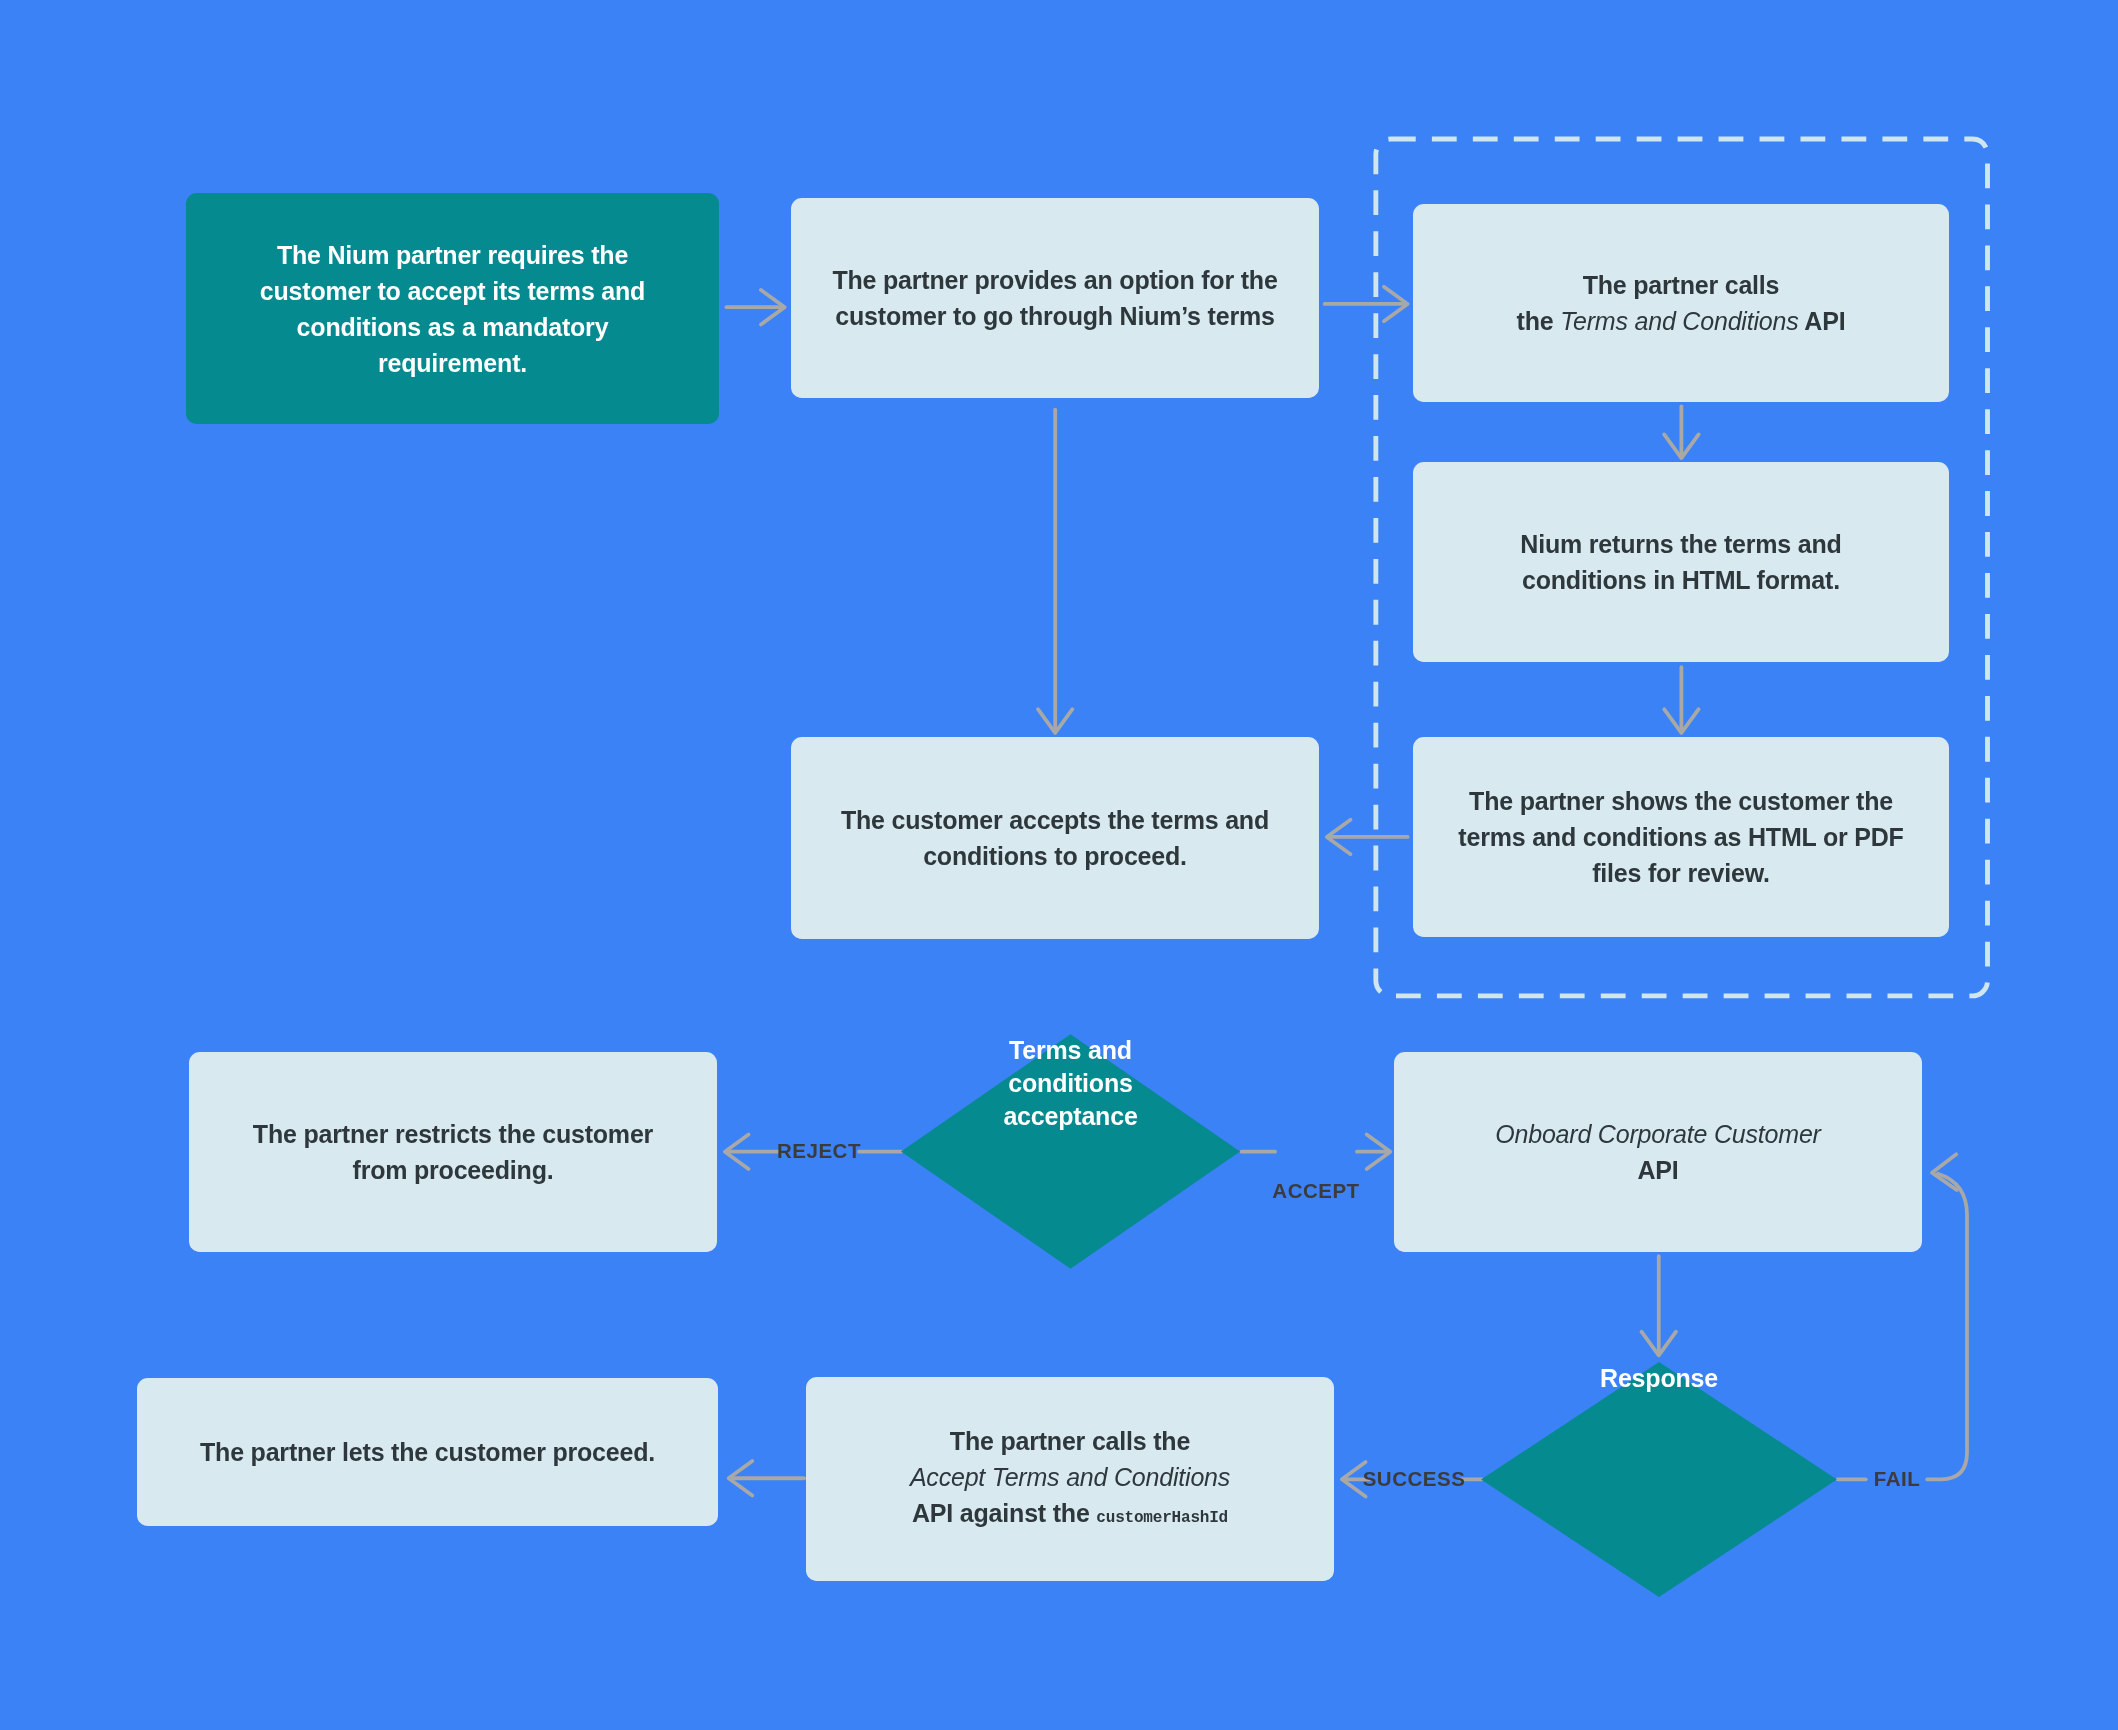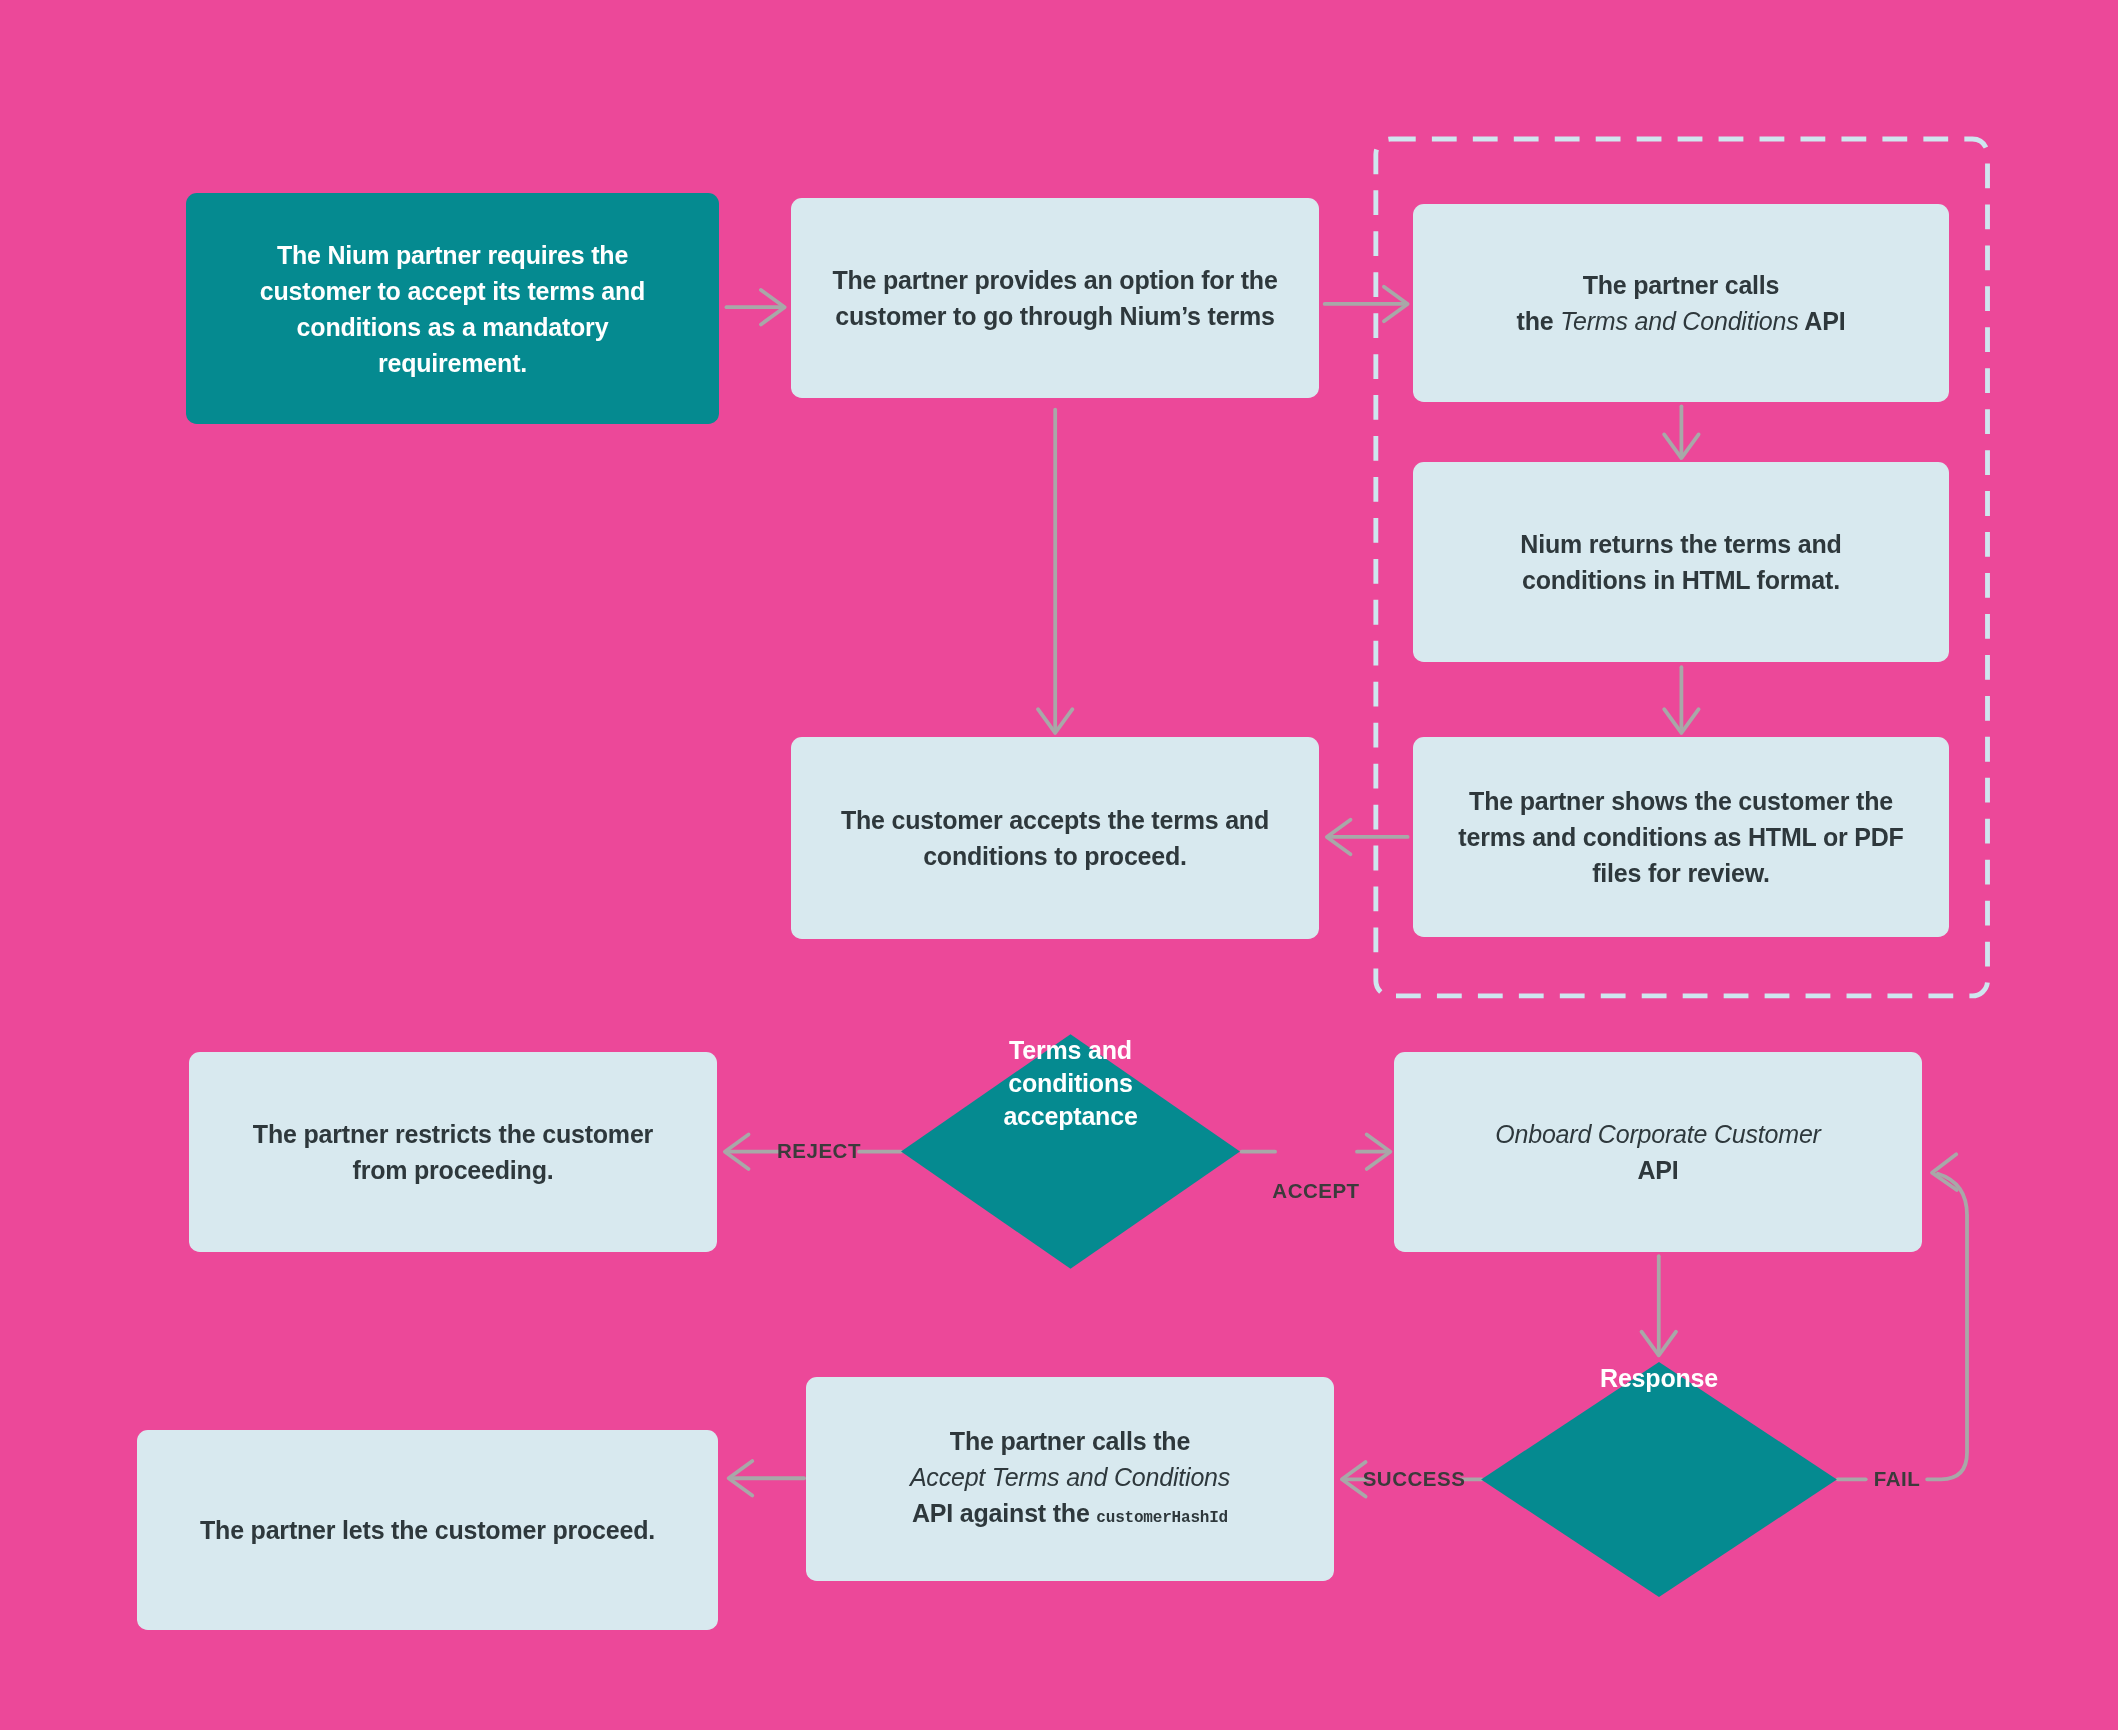--- a/index.html
+++ b/index.html
@@ -1,19 +1,19 @@
 <!DOCTYPE html>
 <html style="font-size:8.6px"><head>
 <meta charset="utf-8">
 <style>
   html,body{margin:0;padding:0;background:#ffffff;}
   #canvas{
     position:relative;
     width:2119px;height:1731px;
-    background:#ec4899;
+    background:#3b82f6;
     font-family:"Liberation Sans", sans-serif;
     overflow:hidden;
     text-decoration:underline;
   }
   #connector-layer{position:absolute;left:0;top:0;width:2119px;height:1731px;}
   .box{
     position:absolute;
     border-radius:10.8px;
     display:flex;align-items:center;justify-content:center;
     text-align:center;
@@ -180,21 +180,21 @@
     </div>
   </div>
 
   <div class="box light" style="left:1394px;top:1052px;width:528px;height:200px">
     <div class="txt">
       <span class="ln it">Onboard Corporate Customer</span>
       <span class="ln">API</span>
     </div>
   </div>
 
-  <div class="box light" style="left:137px;top:1430px;width:581px;height:200px">
+  <div class="box light" style="left:137px;top:1378px;width:581px;height:148px">
     <div class="txt">
       <span class="ln">The partner lets the customer proceed.</span>
     </div>
   </div>
 
   <div class="box light" style="left:806px;top:1377px;width:528px;height:204px">
     <div class="txt">
       <span class="ln">The partner calls the</span>
       <span class="ln it">Accept Terms and Conditions</span>
       <span class="ln"><span>API against the </span><span class="mono">customerHashId</span></span>

